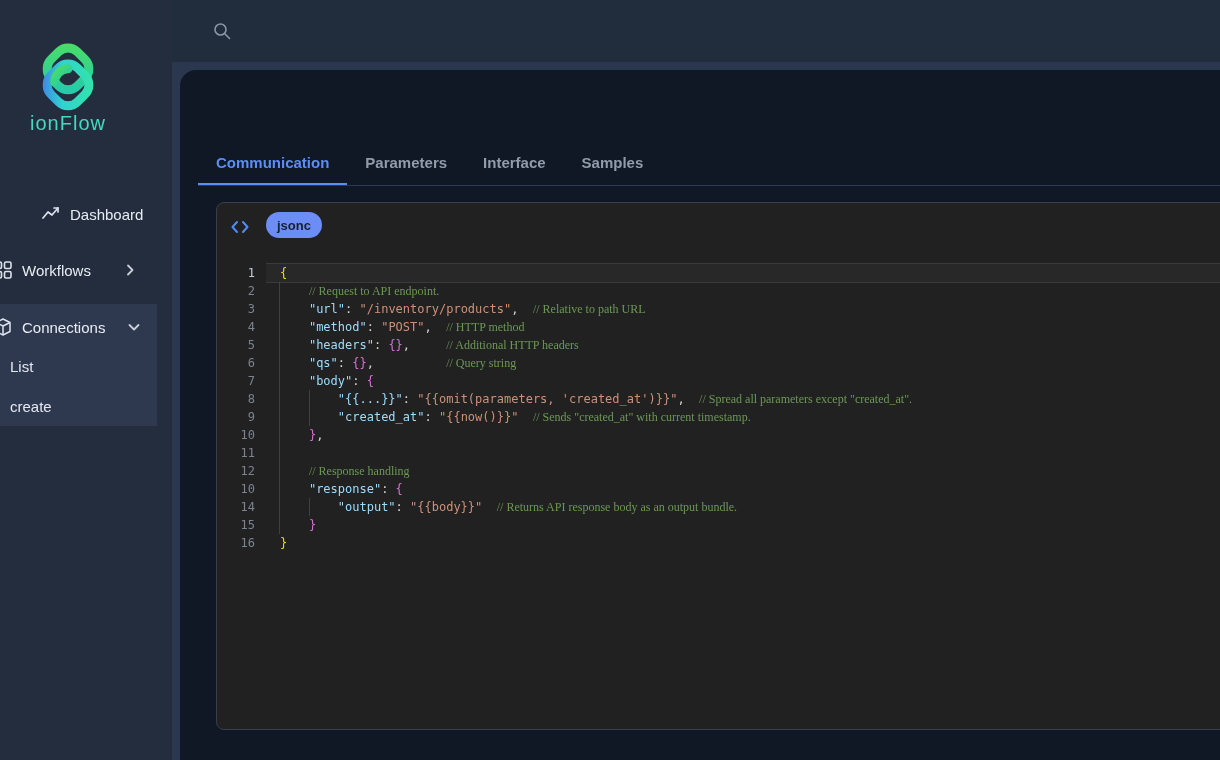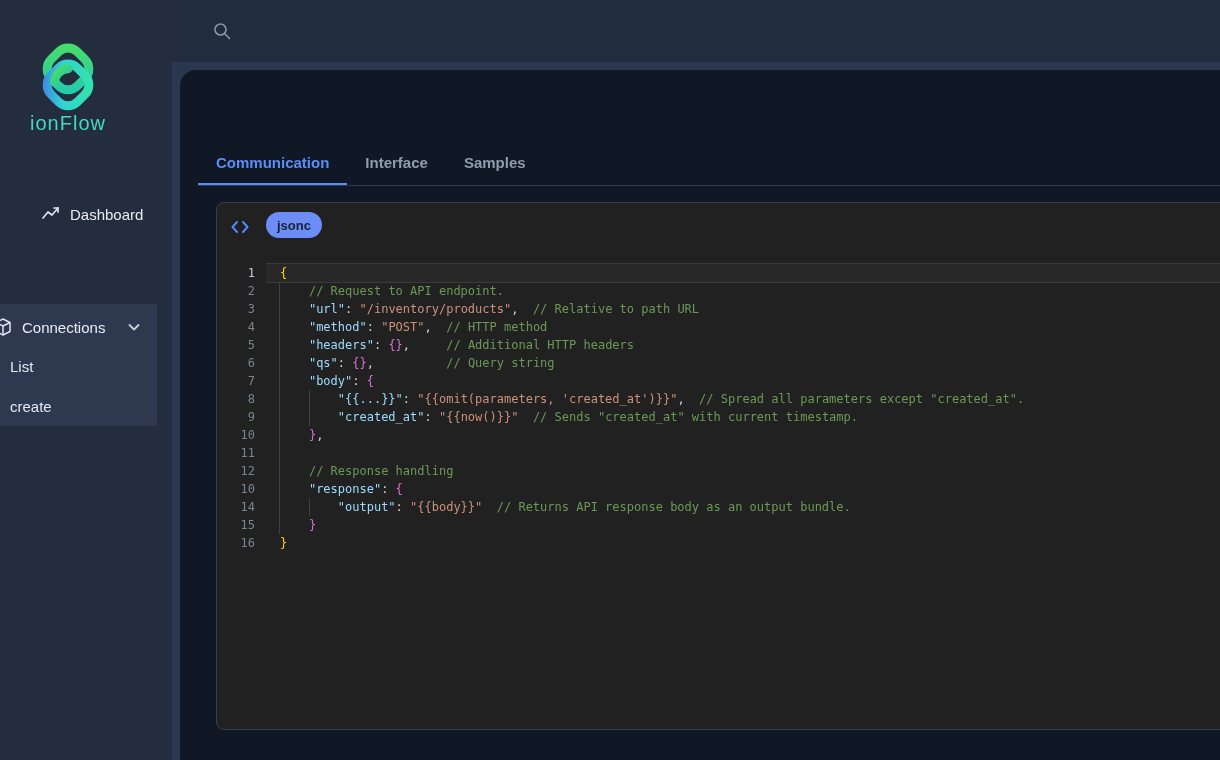--- a/index.html
+++ b/index.html
@@ -57,21 +57,21 @@
   .editor { position:absolute; left:0; top:61px; right:0; bottom:0;
             font-family:"DejaVu Sans Mono", monospace; font-size:12px; line-height:18px; }
   .active-line { position:absolute; left:49px; right:0; top:0; height:18px;
                  background:#282828; box-shadow:0 -1px 0 #3a3a3a, 0 1px 0 #3a3a3a; }
   .gutter { position:absolute; left:0; top:0; width:38px; text-align:right; color:#7b8490; }
   .gutter .ln { height:18px; }
   .gutter .ln.active { color:#c5cbd3; }
   .code-lines { position:absolute; left:63px; top:0; right:0; }
   .code-line { height:18px; white-space:pre; color:#d4d4d4; }
   .guide { position:absolute; width:1px; background:#404040; }
-  .tk-key { color:#9cdcfe; } .tk-str { color:#ce9178; } .tk-com { color:#6a9955; }
+  .tk-key { color:#9cdcfe; } .tk-str { color:#ce9178; } .tk-com { color:#6a9955;font-family:Liberation Serif, serif; }
   .tk-b0 { color:#ffd700; } .tk-b1 { color:#da70d6; }
   .tk-pun, .tk-ws { color:#d4d4d4; }
 </style>
 </head>
 <body>
 
 <div class="sidebar">
   <div class="logo-wrap">
     <svg width="90" height="80" viewBox="0 0 100 90">
       <defs>
@@ -97,20 +97,36 @@
   <div class="nav-item" style="top:200px;padding-left:48px;">
     <span class="nicon">
       <svg viewBox="0 0 20 20" width="20" height="20" fill="none" stroke="currentColor" stroke-width="1.7" stroke-linecap="round" stroke-linejoin="round">
         <path d="M2 14 L7 8 L11 11 L17 4"></path>
           <path d="M13 4 H17 V8"></path>
       </svg>
     </span>
     <span class="nlabel">Dashboard</span>
   </div>
 
+  <div class="nav-item" style="top:256px;">
+    <span class="nicon">
+      <svg viewBox="0 0 20 20" width="20" height="20" fill="none" stroke="currentColor" stroke-width="1.6">
+        <rect x="2" y="2" width="6.5" height="6.5" rx="1.5"></rect>
+          <rect x="11.5" y="2" width="6.5" height="6.5" rx="1.5"></rect>
+        <rect x="2" y="11.5" width="6.5" height="6.5" rx="1.5"></rect>
+          <rect x="11.5" y="11.5" width="6.5" height="6.5" rx="1.5"></rect>
+      </svg>
+    </span>
+    <span class="nlabel">Workflows</span>
+    <span class="chev">
+      <svg viewBox="0 0 16 16" width="16" height="16" fill="none" stroke="currentColor" stroke-width="1.8" stroke-linecap="round" stroke-linejoin="round">
+        <path d="M6 3.5 L10.5 8 L6 12.5"></path>
+      </svg>
+    </span>
+  </div>
 
   <div class="nav-group-bg"></div>
 
   <div class="nav-item" style="top:313px;align-items:center;">
     <span class="nicon">
       <svg viewBox="0 0 20 20" width="20" height="20" fill="none" stroke="currentColor" stroke-width="1.5" stroke-linejoin="round">
         <path d="M10 2 L17 5.5 V14.5 L10 18 L3 14.5 V5.5 Z"></path>
         <path d="M3 5.5 L10 9 L17 5.5 M10 9 V18"></path>
       </svg>
     </span>
@@ -137,20 +153,21 @@
         <path d="M12.8 12.8 L17.5 17.5"></path>
     </svg>
   </span>
 </div>
 
 <div class="wrapper">
   <div class="panel">
 
     <div class="tabs">
       <div class="tab active">Communication</div>
+      <div class="tab">Parameters</div>
       <div class="tab">Interface</div>
       <div class="tab">Samples</div>
     </div>
 
     <div class="code-card">
       <span class="code-head-icon">
         <svg viewBox="0 0 22 22" width="22" height="22" fill="none" stroke="currentColor" stroke-width="2" stroke-linecap="round" stroke-linejoin="round">
           <path d="M8 6 L3.5 11 L8 16"></path>
             <path d="M14 6 L18.5 11 L14 16"></path>
         </svg>

